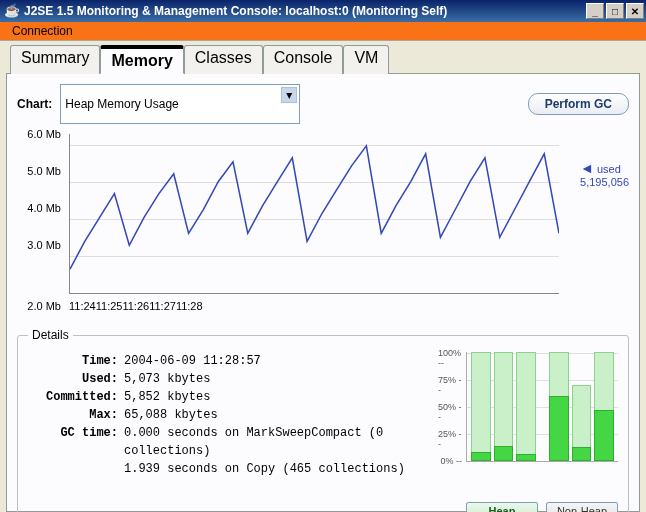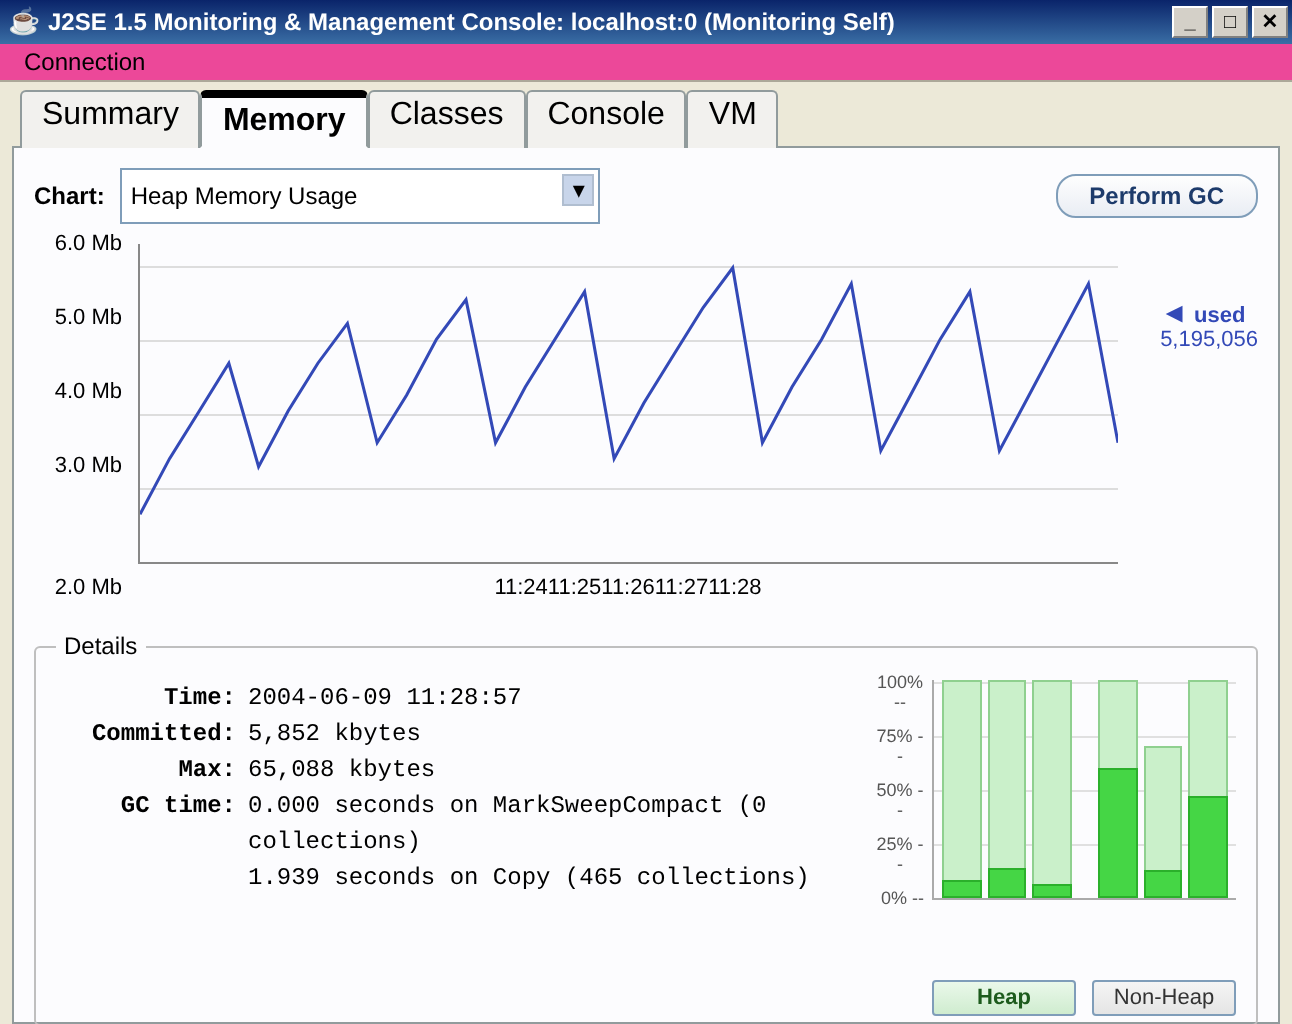--- a/index.html
+++ b/index.html
@@ -1,56 +1,56 @@
 <!DOCTYPE html>
 <html><head>
 <meta charset="utf-8">
 <style>
 * { box-sizing: border-box; margin: 0; padding: 0; }
 body { font-family: Tahoma, Arial, sans-serif; font-size: 11px; background: #ece9d8; width: 646px; height: 512px; overflow: hidden; }
 .titlebar { background: linear-gradient(to bottom, #0a246a, #3a6ea5); color: #fff; height: 22px; display: flex; align-items: center; padding: 0 2px 0 4px; font-weight: bold; }
 .titlebar .icon { margin-right: 4px; font-size: 13px; display:inline-block; width:16px; height:16px; text-align:center; line-height:16px; }
 .titlebar .title { flex: 1; font-size:12px; }
 .titlebar .btn { width: 18px; height: 16px; background: #d4d0c8; border: 1px solid #808080; border-top-color:#fff; border-left-color:#fff; margin-left: 2px; display: flex; align-items: center; justify-content: center; color: #000; font-family: Arial; font-size:10px; font-weight:bold; cursor:pointer; }
-.menubar { background: #ec4899; border-bottom: 1px solid #aca899; padding: 2px 6px; font-size:12px; }
+.menubar { background: #f97316; border-bottom: 1px solid #aca899; padding: 2px 6px; font-size:12px; }
 .menubar span { padding: 2px 6px; cursor:pointer; }
 .content { padding: 4px 6px 6px 6px; }
 .tabrow { display:flex; border-bottom: 1px solid #919b9c; padding-left:4px; }
 .tab { padding: 3px 10px; border: 1px solid #919b9c; border-bottom: none; background: #f2f1ee; margin-right: 0px; margin-bottom:-1px; border-radius: 3px 3px 0 0; cursor:pointer; font-size:16px; }
 .tab.active { background: #fcfcfe; border-top: 4px solid #000000; position: relative; z-index:2; border-bottom:1px solid #fcfcfe; font-weight:bold; }
 .tabpanel { border: 1px solid #919b9c; border-top:none; background: #fcfcfe; padding: 10px 10px 17px 10px; height: 438px; }
 .chartrow { display:flex; align-items:center; gap:8px; margin-bottom:6px; }
 .chartrow label { font-weight:bold; font-size:12px; }
-.select { flex:0 0 240px; height:28px; border:1px solid #7f9db9; background:#fff; display:flex; align-items:center; padding:0 4px; cursor:pointer; font-size:12px; position:relative; }
+.select { flex:0 0 240px; height:40px; border:1px solid #7f9db9; background:#fff; display:flex; align-items:center; padding:0 4px; cursor:pointer; font-size:12px; position:relative; }
 .select .arrow { position:absolute; right:2px; top:2px; width:16px; height:16px; background:#c8d5ea; border:1px solid #b0bed0; display:flex; align-items:center; justify-content:center; }
 .spacer { flex:1; }
 .gbtn { border:1px solid #7f9db9; background:linear-gradient(#fefefe,#e9edf4); padding: 3px 16px; border-radius:10px; cursor:pointer; font-size:12px; font-weight:bold; color:#1d3b6b; }
 .chartbox { position:relative; height:190px; margin:4px 0 8px 0; }
 .yaxis { position:absolute; left:0; top:0; width:48px; height:160px; }
 .ytick { position:absolute; right:4px; font-size:11px; }
 .plotarea { position:absolute; left:52px; top:4px; right:70px; height:160px; border-left:1px solid #888; border-bottom:1px solid #888; background: repeating-linear-gradient(to top, transparent 0, transparent 36px, #ddd 36px, #ddd 37px); }
-.xlabels { position:absolute; left:52px; right:70px; top:170px; display:flex; justify-content:center; font-size:11px; }
+.xlabels { position:absolute; left:52px; right:70px; top:170px; display:flex; justify-content:flex-start; font-size:11px; }
 .rightlabel { position:absolute; right:0; top:30px; font-size:11px; color:#3349b7; text-align:left; }
-.rightlabel .u { font-weight:bold;margin-top:42px; }
+.rightlabel .u { font-weight:normal;margin-top:42px; }
 .arrowleft { color:#3349b7; font-size:14px; }
 fieldset { border:1px solid #bfbfbf; border-radius:3px; padding: 10px 10px 4px 10px; margin-top:2px; }
 legend { padding:0 4px; font-size:12px; }
 .detailgrid { display:flex; gap:10px; }
 .kv { flex:1; font-family: "Courier New", monospace; font-size:12px; line-height:18px; }
 .kv .row { display:flex; }
 .kv .k { width:90px; text-align:right; font-weight:bold; font-family: Liberation Mono, monospace; margin-right:6px; }
 .kv .v { flex:1; }
 .barchart { width:180px; position:relative; }
 .bars { height:110px; border-left:1px solid #aaa; border-bottom:1px solid #aaa; position:relative; margin-left:28px; background: repeating-linear-gradient(to top, transparent 0, transparent 26px, #e0e0e0 26px, #e0e0e0 27px); display:flex; align-items:flex-end; gap:3px; padding:0 4px; }
 .barouter { height:100%; width:20px; display:flex; align-items:flex-end; position:relative; }
 .barbg { position:absolute; bottom:0; width:100%; background:#caf0ca; border:1px solid #8fd08f; }
 .barfg { position:absolute; bottom:0; width:100%; background:#45d645; border:1px solid #2bb02b; }
 .bargap { width:8px; }
 .bylabels { position:absolute; left:0; top:0; width:26px; font-size:9px; color:#555; }
-.bylabels div { position:absolute; right:2px;text-align:center; }
+.bylabels div { position:absolute; right:2px; }
 .barbottom { display:flex; gap:8px; margin-top:4px; margin-left:28px; }
 .barbtn { flex:1; border:1px solid #7f9db9; background:linear-gradient(#eaf8ea,#cfeccf); font-size:11px; text-align:center; padding:2px 0; cursor:pointer; font-weight:bold; color:#1d5b1d; border-radius:2px;margin-top:36px; }
 .barbtn.nh { background:linear-gradient(#f5f5f5,#e5e5e5); color:#333; font-weight:normal;}
 svg.line { width:100%; height:100%; }
 svg.line polyline { fill:none; stroke:#3349b7; stroke-width:1.5; }
 </style>
 </head>
 <body>
 
 <div class="titlebar">
@@ -115,20 +115,24 @@
 
     <fieldset>
       <legend>Details</legend>
       <div class="detailgrid">
         <div class="kv">
           <div class="row">
               <div class="k">Time:</div>
               <div class="v">2004-06-09 11:28:57</div>
             </div>
           <div class="row">
+              <div class="k">Used:</div>
+              <div class="v">5,073 kbytes</div>
+            </div>
+          <div class="row">
               <div class="k">Committed:</div>
               <div class="v">5,852 kbytes</div>
             </div>
           <div class="row">
               <div class="k">Max:</div>
               <div class="v">65,088 kbytes</div>
             </div>
           <div class="row">
               <div class="k">GC time:</div>
               <div class="v">0.000 seconds on MarkSweepCompact (0 collections)</div>

